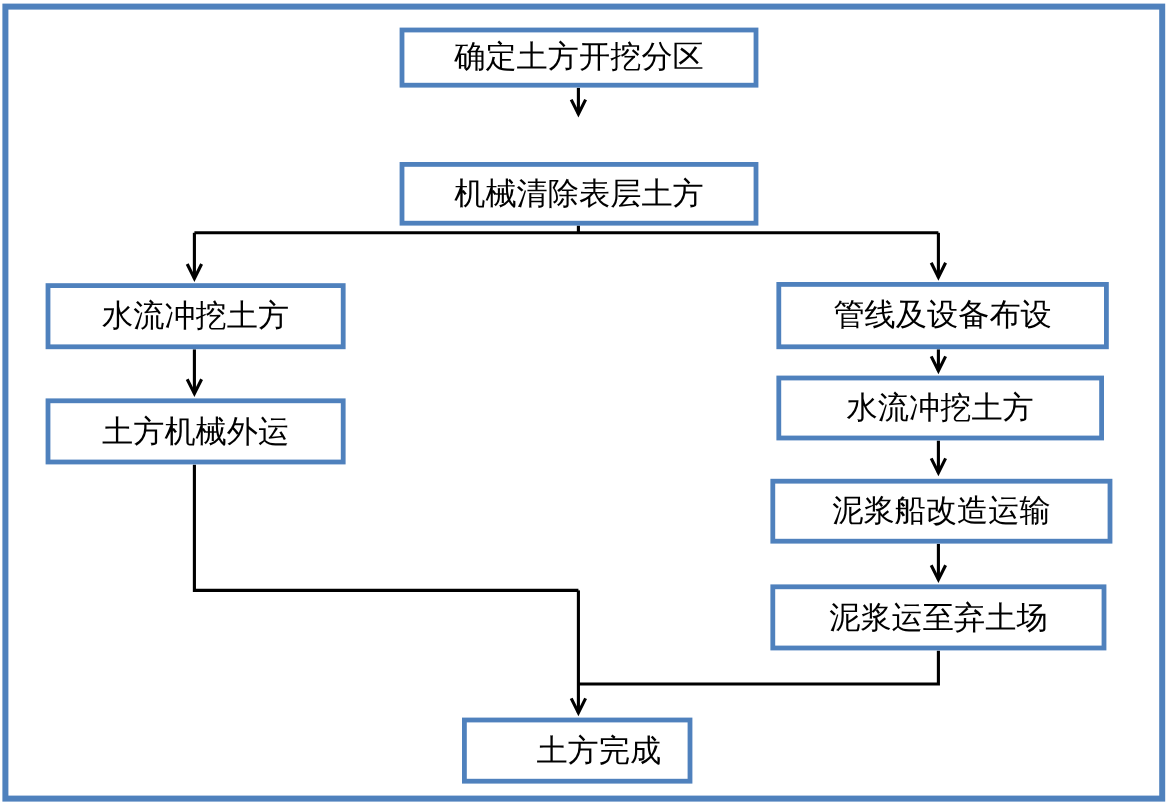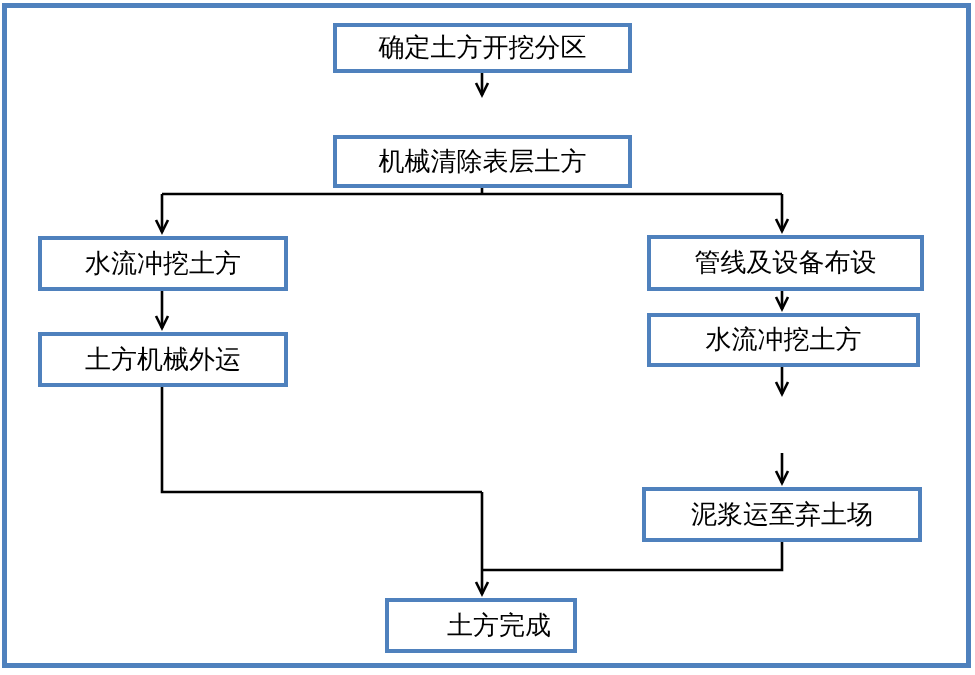--- a/index.html
+++ b/index.html
@@ -94,18 +94,19 @@
   <div class="flow-node node-clear">机械清除表层土方</div>
 
   <div class="flow-node node-mech-dig">水流冲挖土方</div>
 
   <div class="flow-node node-mech-haul">土方机械外运</div>
 
   <div class="flow-node node-pipeline">管线及设备布设</div>
 
   <div class="flow-node node-waterjet">水流冲挖土方</div>
 
+  <div class="flow-node node-mudboat">泥浆船改造运输</div>
 
   <div class="flow-node node-spoil">泥浆运至弃土场</div>
 
   <div class="flow-node node-complete">土方完成</div>
 
 </div>
 
 </body></html>

